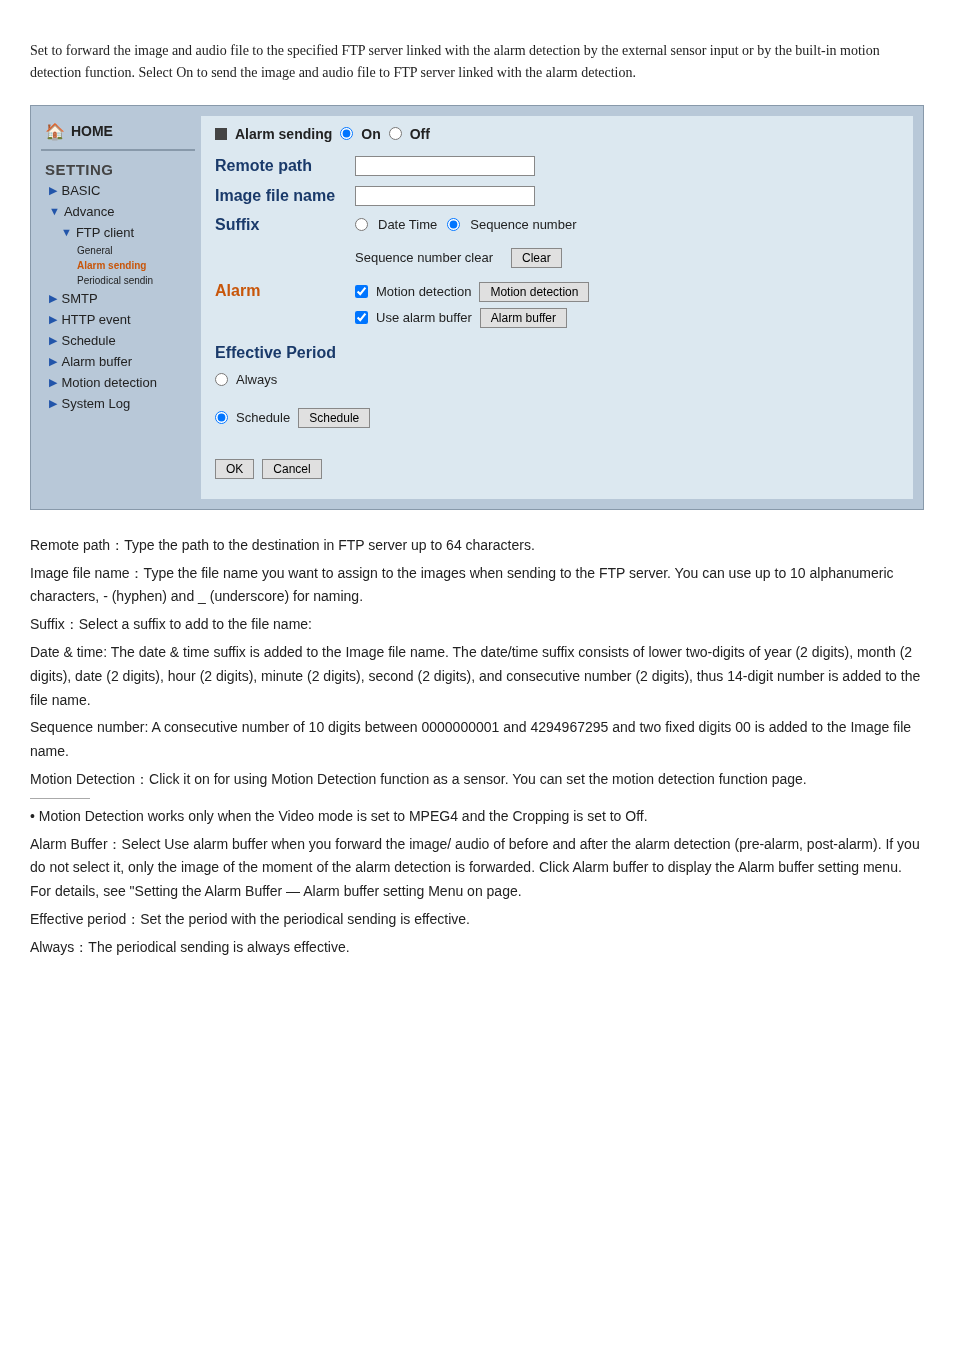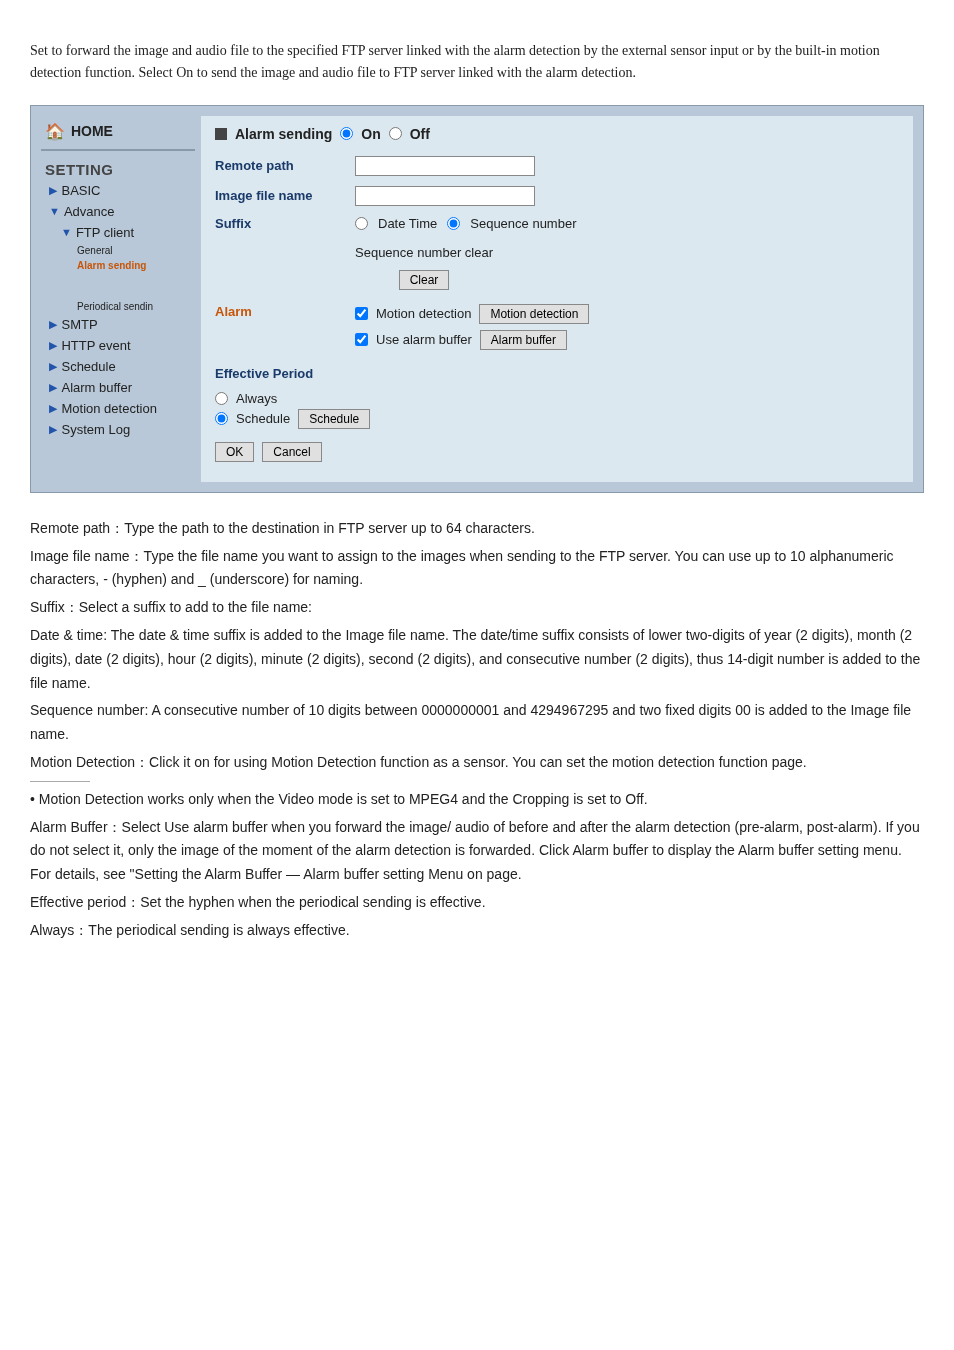--- a/index.html
+++ b/index.html
@@ -102,21 +102,21 @@
     }
     .form-row {
       display: flex;
       align-items: center;
       margin-bottom: 10px;
       gap: 10px;
     }
     .form-label {
       width: 130px;
       min-width: 130px;
-      font-size: 13px;
+      font-size: 16px;
       color: #1a3a6a;
       font-weight: bold;
     }
     .form-label.alarm-label {
       color: #c8560a;
     }
     .text-input {
       width: 180px;
       height: 20px;
       border: 1px solid #888;
@@ -127,45 +127,44 @@
     .suffix-row {
       display: flex;
       align-items: center;
       gap: 10px;
       font-size: 13px;
       color: #222;
     }
     .seq-clear-row {
       display: flex;
       align-items: center;
-      gap: 10px;
+      gap: 18px;
       margin-top: 4px;
       margin-bottom: 4px;
       padding-left: 0;
       font-size: 13px;
-      flex-direction: column;
     }
     .clear-btn, .ok-btn, .cancel-btn, .schedule-btn, .motion-det-btn, .alarm-buf-btn {
       border: 1px solid #888;
       background: #e0e0e0;
       padding: 2px 10px;
       font-size: 12px;
       cursor: pointer;
     }
     .alarm-check-row {
       display: flex;
       align-items: center;
       gap: 8px;
       margin-bottom: 6px;
       font-size: 13px;
     }
     .effective-period-col {
       display: flex;
       flex-direction: column;
-      gap: 3px;
+      gap: 21px;
     }
     .ep-row {
       display: flex;
       align-items: center;
       gap: 8px;
       font-size: 13px;
     }
     .ok-cancel-row {
       display: flex;
       gap: 8px;
@@ -219,21 +218,21 @@
     </div>
 
     <div class="sidebar-sub-item" style="padding-left:36px;">
       <span>General</span>
     </div>
 
     <div class="sidebar-sub-item active" style="padding-left:36px;">
       <span>Alarm sending</span>
     </div>
 
-    <div class="sidebar-sub-item" style="padding-left:36px;margin-top:26px;">
+    <div class="sidebar-sub-item" style="padding-left:36px;">
       <span>Periodical sendin</span>
     </div>
 
     <div class="sidebar-item">
       <span class="arrow">▶</span>
       <span>SMTP</span>
     </div>
 
     <div class="sidebar-item">
       <span class="arrow">▶</span>
@@ -341,15 +340,15 @@
 <div class="desc-section">
   <p>Remote path：Type the path to the destination in FTP server up to 64 characters.</p>
   <p>Image file name：Type the file name you want to assign to the images when sending to the FTP server. You can use up to 10 alphanumeric characters, - (hyphen) and _ (underscore) for naming.</p>
   <p>Suffix：Select a suffix to add to the file name:</p>
   <p>Date &amp; time: The date &amp; time suffix is added to the Image file name. The date/time suffix consists of lower two-digits of year (2 digits), month (2 digits), date (2 digits), hour (2 digits), minute (2 digits), second (2 digits), and consecutive number (2 digits), thus 14-digit number is added to the file name.</p>
   <p>Sequence number: A consecutive number of 10 digits between 0000000001 and 4294967295 and two fixed digits 00 is added to the Image file name.</p>
   <p>Motion Detection：Click it on for using Motion Detection function as a sensor. You can set the motion detection function page.</p>
   <hr class="desc-hr">
   <p>• Motion Detection works only when the Video mode is set to MPEG4 and the Cropping is set to Off.</p>
   <p>Alarm Buffer：Select Use alarm buffer when you forward the image/ audio of before and after the alarm detection (pre-alarm, post-alarm). If you do not select it, only the image of the moment of the alarm detection is forwarded. Click Alarm buffer to display the Alarm buffer setting menu. For details, see "Setting the Alarm Buffer — Alarm buffer setting Menu on page.</p>
-  <p>Effective period：Set the hyphen when the periodical sending is effective.</p>
+  <p>Effective period：Set the period with the periodical sending is effective.</p>
   <p>Always：The periodical sending is always effective.</p>
 </div>
 
 </body></html>

